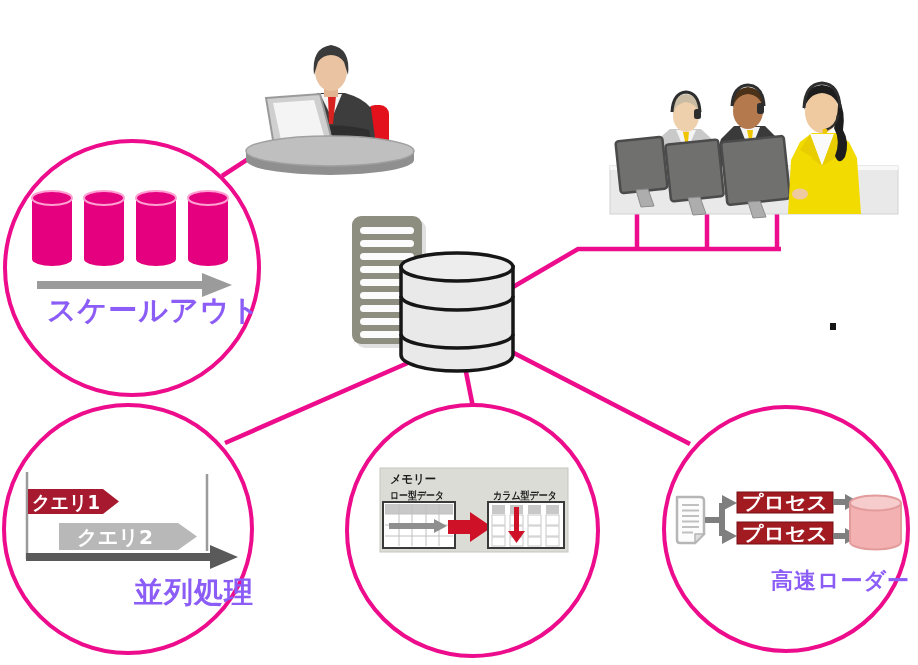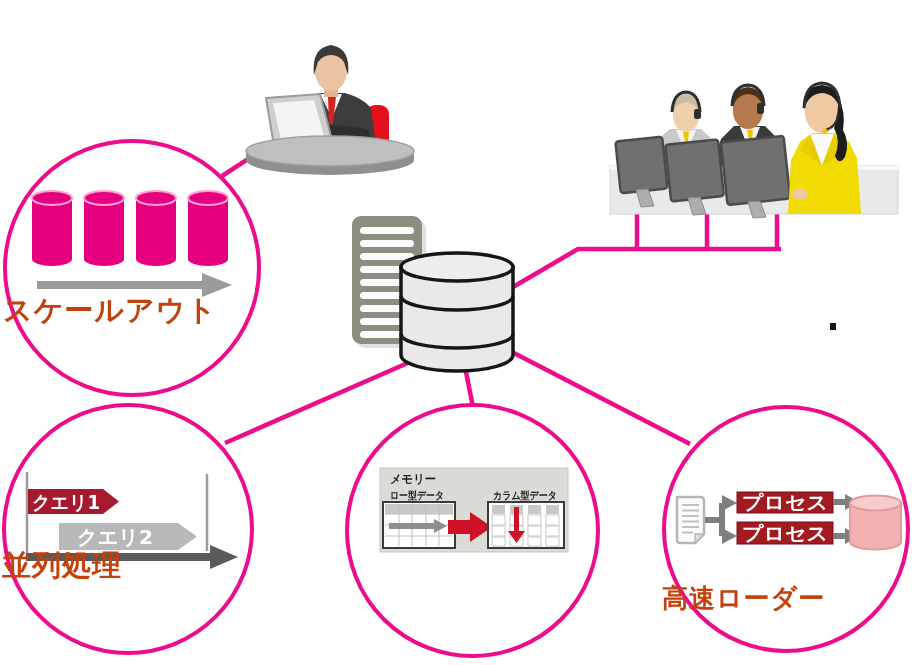--- a/index.html
+++ b/index.html
@@ -10,27 +10,27 @@
   #stage svg { position:absolute; left:0; top:0; pointer-events:none; }
   .circle-node {
     position:absolute; border:4px solid #EC0C8C; border-radius:50%;
     background:#ffffff; box-sizing:border-box;
   }
   #circle-scaleout  { left:3px;   top:139px; width:258px; height:258px; }
   #circle-parallel  { left:2px;   top:403px; width:252px; height:252px; }
   #circle-inmemory  { left:345px; top:403px; width:255px; height:255px; }
   #circle-loader    { left:662px; top:405px; width:248px; height:248px; }
   .caption {
-    position:absolute; text-align:left; font-weight:700; color:#c2410c;
+    position:absolute; text-align:right; font-weight:700; color:#8b5cf6;
     letter-spacing:1px; white-space:nowrap; line-height:1.1;
   }
   #cap-scaleout { left:3px;   top:295px; width:258px; font-size:29px; }
-  #cap-parallel { left:2px;   top:550px; width:252px; font-size:29px; }
+  #cap-parallel { left:2px;   top:577px; width:252px; font-size:29px; }
   #cap-inmemory { left:345px; top:566px; width:255px; font-size:29px; letter-spacing:0; }
-  #cap-loader   { left:662px; top:584px; width:248px; font-size:26px; }
+  #cap-loader   { left:662px; top:569px; width:248px; font-size:22px; }
   #stray-dot {
     position:absolute; left:830px; top:323px; width:6px; height:7px; background:#161616;
   }
   svg text { font-family:"DejaVu Sans","Liberation Sans",sans-serif; }
 </style>
 </head>
 <body>
 
 <div id="stage">
 

